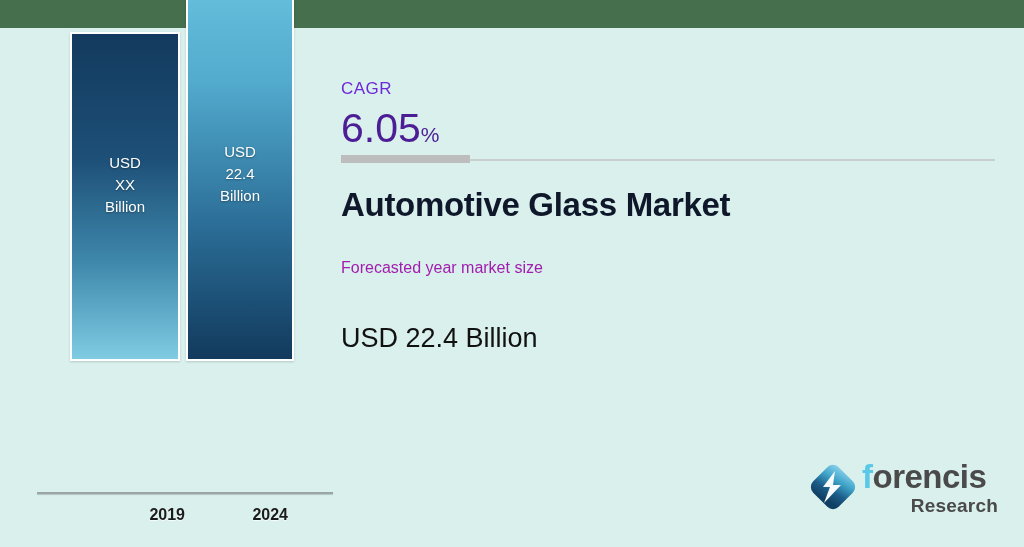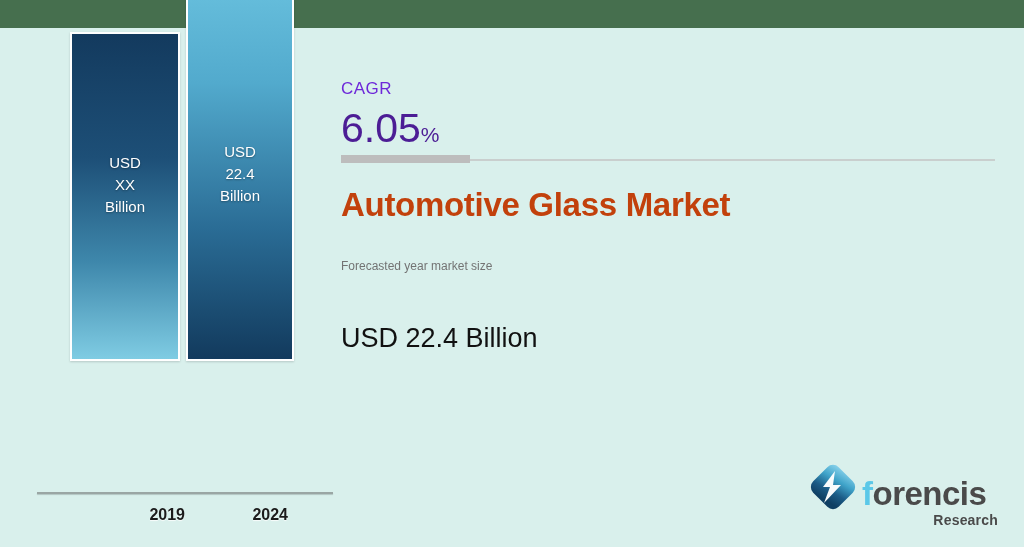--- a/index.html
+++ b/index.html
@@ -137,30 +137,30 @@
     width: 129px;
     height: 8px;
     background: #bdbdbd;
   }
   .market-title {
     position: absolute;
     left: 0;
     top: 158px;
     font-size: 33px;
     font-weight: bold;
-    color: #c2410c;
+    color: #0f172a;
     letter-spacing: -0.3px;
     white-space: nowrap;
   }
   .forecast-caption {
     position: absolute;
     left: 0;
     top: 231px;
-    font-size: 12px;
-    color: #737373;
+    font-size: 16px;
+    color: #a21caf;
   }
   .forecast-value {
     position: absolute;
     left: 0;
     top: 295px;
     font-size: 27px;
     color: #111111;
   }
 
   
@@ -174,41 +174,41 @@
   .logo-mark {
     position: absolute;
     left: 4px;
     top: 8px;
     width: 58px;
     height: 58px;
   }
   .logo-text {
     position: absolute;
     left: 62px;
-    top: 26px;
+    top: 9px;
     width: 138px;
     height: 58px;
     text-align: right;
   }
   .logo-word {
     position: absolute;
     left: 0;
     top: 0;
     font-size: 33px;
     font-weight: bold;
     color: #4a4a4a;
     letter-spacing: -0.5px;
     line-height: 36px;
   }
   .logo-word .f-glyph { color: #5bc8e8; }
   .logo-sub {
     position: absolute;
     right: 2px;
     top: 36px;
-    font-size: 14px;
+    font-size: 19px;
     font-weight: bold;
     color: #4a4a4a;
     letter-spacing: 0.2px;
     margin-left: 8px;
   }
 </style>
 </head>
 <body>
 
 <div id="infographic">

